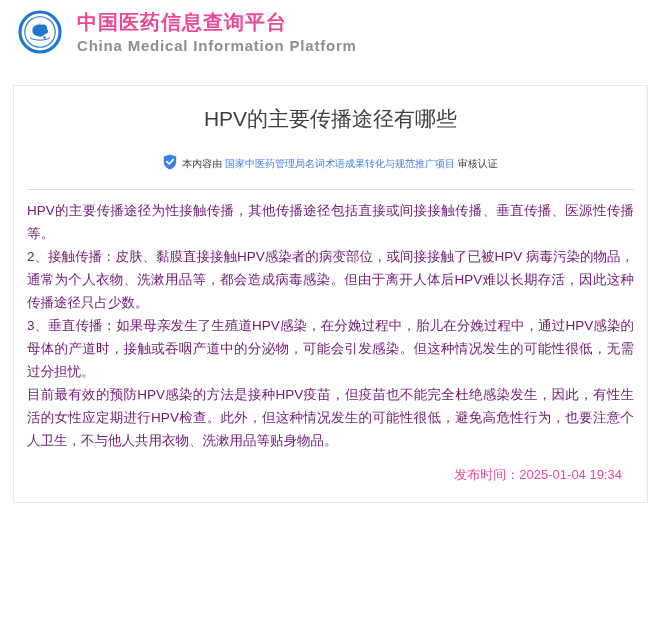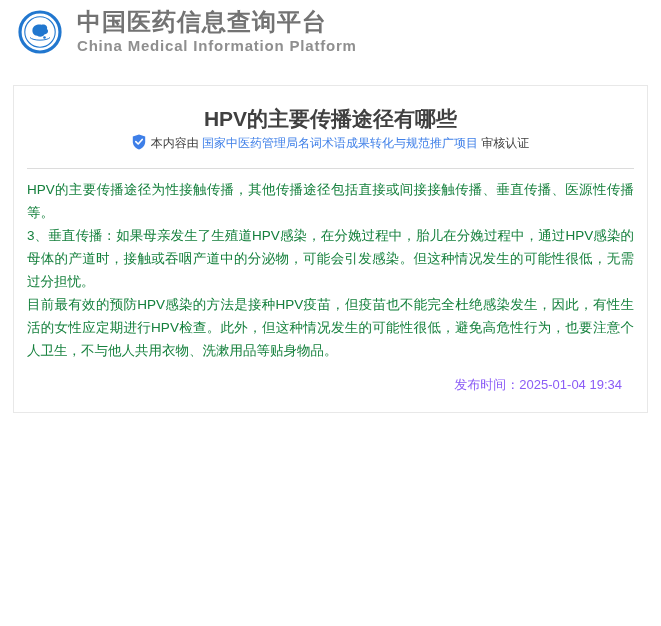--- a/index.html
+++ b/index.html
@@ -13,23 +13,23 @@
   .site-header {
     padding: 10px 0 0 18px;
     height: 60px;
     display: flex;
     align-items: flex-start;
   }
   .brand { display: flex; align-items: center; cursor: pointer; }
   .logo-wrap { width: 44px; height: 44px; flex: 0 0 44px; }
   .brand-text { margin-left: 15px; }
   .brand-title {
-    font-size: 24px;
+    font-size: 20px;
     font-weight: 700;
-    color: #737373;
+    color: #ec4899;
     letter-spacing: 1px;
     line-height: 24px;
   }
   .brand-subtitle {
     margin-top: 3px;
     font-size: 15px;
     font-weight: 600;
     color: #8f8f8f;
     letter-spacing: 0.8px;
   }
@@ -37,27 +37,28 @@
   .card {
     margin: 25px 13px 13px 13px;
     border: 1px solid #e8e8e8;
     background: #ffffff;
     padding: 14px 13px 18px 13px;
   }
   .article-title {
     margin-top: 4px;
     text-align: center;
     font-size: 21px;
-    font-weight: 700;
+    font-weight: 400;
     color: #404040;
     line-height: 30px;
   }
   .verify-row {
+    margin-top: 20px;
     text-align: center;
-    font-size: 12px;
+    font-size: 10px;
     color: #404040;
     line-height: 18px;
   }
   .verify-row .shield { 
     display: inline-block;
     vertical-align: -3px;
     margin-right: 5px;
   }
   .verify-link {
     color: #3e7fe8;
@@ -66,30 +67,30 @@
   }
   .divider {
     border: none;
     border-top: 1px solid #dcdcdc;
     margin-top: 13px;
   }
   .article-body {
     margin-top: 9px;
     font-size: 13.5px;
     line-height: 23px;
-    color: #15803d;
+    color: #701a75;
     text-align: justify;
   }
   .article-body p { margin: 0; }
   .publish-row {
     margin-top: 14px;
     padding-right: 12px;
     text-align: right;
     font-size: 13px;
-    color: #8b5cf6;
+    color: #ec4899;
   }
 </style>
 </head>
 <body>
 
 <header class="site-header">
   <div class="brand">
     <span class="logo-wrap">
       <svg width="44" height="44" viewBox="0 0 44 44">
         <circle cx="22" cy="22" r="20" fill="#ffffff" stroke="#2177cf" stroke-width="3.2"></circle>
@@ -120,20 +121,21 @@
       </svg>
     </span><span>本内容由</span>
     <a class="verify-link">国家中医药管理局名词术语成果转化与规范推广项目</a>
     <span>审核认证</span>
   </div>
 
   <hr class="divider">
 
   <div class="article-body">
     <p>HPV的主要传播途径为性接触传播，其他传播途径包括直接或间接接触传播、垂直传播、医源性传播等。</p>
+    <p>2、接触传播：皮肤、黏膜直接接触HPV感染者的病变部位，或间接接触了已被HPV 病毒污染的物品，通常为个人衣物、洗漱用品等，都会造成病毒感染。但由于离开人体后HPV难以长期存活，因此这种传播途径只占少数。</p>
     <p>3、垂直传播：如果母亲发生了生殖道HPV感染，在分娩过程中，胎儿在分娩过程中，通过HPV感染的母体的产道时，接触或吞咽产道中的分泌物，可能会引发感染。但这种情况发生的可能性很低，无需过分担忧。</p>
     <p>目前最有效的预防HPV感染的方法是接种HPV疫苗，但疫苗也不能完全杜绝感染发生，因此，有性生活的女性应定期进行HPV检查。此外，但这种情况发生的可能性很低，避免高危性行为，也要注意个人卫生，不与他人共用衣物、洗漱用品等贴身物品。</p>
   </div>
 
   <div class="publish-row">
     <span>发布时间：</span><span>2025-01-04 19:34</span>
   </div>
 </main>
 
 </body></html>

